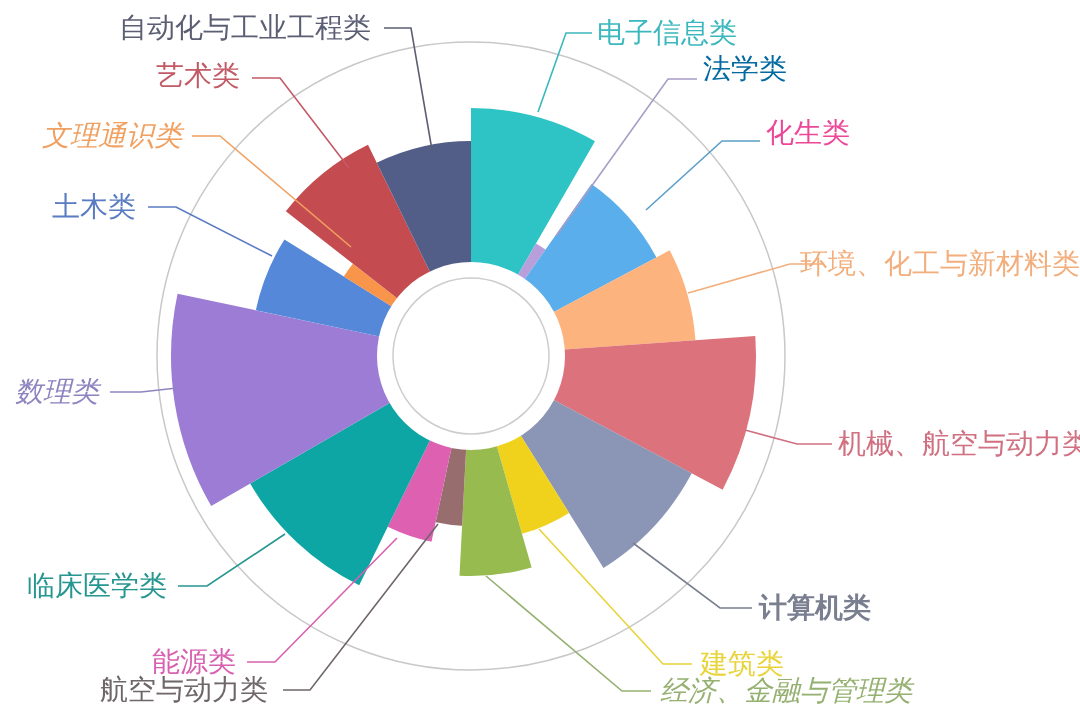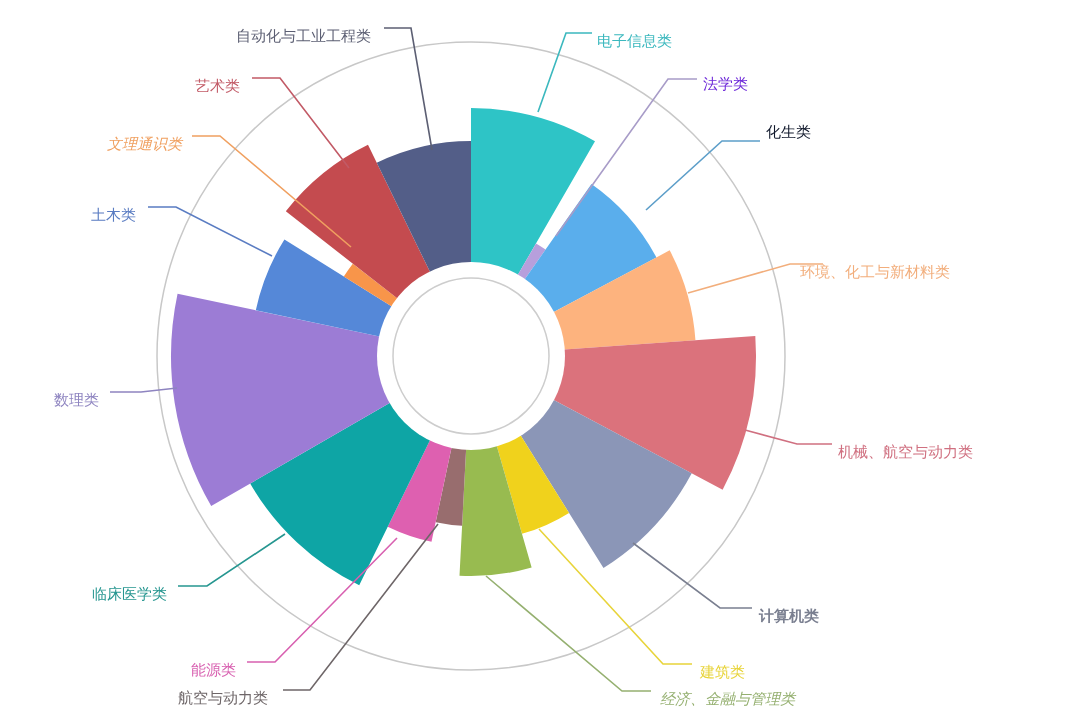--- a/index.html
+++ b/index.html
@@ -1,19 +1,19 @@
 <!DOCTYPE html>
 <html><head>
 <meta charset="utf-8">
 <style>
   html, body { margin: 0; padding: 0; background: #ffffff; }
   body { width: 1080px; height: 708px; position: relative; overflow: hidden;
          font-family: "DejaVu Sans", sans-serif; }
   #chart { position: absolute; left: 0; top: 0; width: 1080px; height: 708px; }
-  .lbl { position: absolute; font-size: 15px; white-space: nowrap; line-height: 24px; margin-top: 8px; }
+  .lbl { position: absolute; font-size: 28px; white-space: nowrap; line-height: 24px; }
 </style>
 </head>
 <body>
 
 <svg id="chart" xmlns="http://www.w3.org/2000/svg" width="1080" height="708" viewBox="0 0 1080 708">
   <circle id="outer-guide" fill="none" stroke="#C8C8C8" stroke-width="1.5" cx="471" cy="356" r="314"></circle>
   <g id="sectors">
       <path d="M471,266 L471,108 A248,248 0 0 1 595,141.22569986145922 L516,278.0577136594005 A90,90 0 0 0 471,266 Z" fill="#2EC4C6"></path>
       <path d="M516,278.0577136594005 L536,243.416697508023 A130,130 0 0 1 545.564936725636,249.51023424243107 L522.6218792715941,282.2763160139907 A90,90 0 0 0 516,278.0577136594005 Z" fill="#B79FDC"></path>
       <path d="M522.6218792715941,282.2763160139907 L591.4510516337197,183.97807069931173 A210,210 0 0 1 656.4189945003747,257.4109718149629 L550.4652833573034,313.7475593492698 A90,90 0 0 0 522.6218792715941,282.2763160139907 Z" fill="#5AAEEC"></path>
@@ -47,28 +47,28 @@
       <polyline points="272,256 176,207 148,207" fill="none" stroke="#5A7CC2" stroke-width="1.6"></polyline>
       <polyline points="351,247 220,136 192,136" fill="none" stroke="#F0A060" stroke-width="1.6"></polyline>
       <polyline points="349,168 280,78 252,78" fill="none" stroke="#C25A66" stroke-width="1.6"></polyline>
       <polyline points="432,150 411,28 384,28" fill="none" stroke="#5C5F73" stroke-width="1.6"></polyline>
     </g>
   <circle id="inner-white" fill="#ffffff" cx="471" cy="356" r="94"></circle>
   <circle id="inner-ring" fill="none" stroke="#CDCDCD" stroke-width="1.5" cx="471" cy="356" r="78"></circle>
 </svg>
 <div id="labels">
     <div class="lbl" style="color: rgb(59, 184, 190); top: 21px; left: 597px; text-align: right;">电子信息类</div>
-    <div class="lbl" style="color: #6d28d9; top: 66px; left: 703px; font-family: Liberation Mono, monospace;">法学类</div>
-    <div class="lbl" style="color: #0f172a; top: 112px; left: 766px;">化生类</div>
+    <div class="lbl" style="color: #0369a1; top: 57px; left: 703px;">法学类</div>
+    <div class="lbl" style="color: #ec4899; top: 121px; left: 766px;">化生类</div>
     <div class="lbl" style="color: rgb(242, 174, 124); top: 252px; left: 800px;">环境、化工与新材料类</div>
     <div class="lbl" style="color: rgb(208, 112, 128); top: 432px; left: 838px;">机械、航空与动力类</div>
     <div class="lbl" style="color: rgb(122, 127, 144); top: 596px; left: 759px; font-weight: bold;">计算机类</div>
     <div class="lbl" style="color: rgb(232, 212, 58); top: 652px; left: 700px;">建筑类</div>
     <div class="lbl" style="color: rgb(149, 176, 112); top: 679px; left: 660px; font-style: italic;">经济、金融与管理类</div>
     <div class="lbl" style="color: rgb(110, 102, 104); top: 678px; right: 812px;">航空与动力类</div>
     <div class="lbl" style="color: rgb(216, 96, 176); top: 650px; right: 844px;">能源类</div>
     <div class="lbl" style="color: rgb(38, 150, 144); top: 574px; right: 913px;">临床医学类</div>
-    <div class="lbl" style="color: rgb(142, 132, 192); top: 380px; right: 981px;">数理类</div>
+    <div class="lbl" style="color: rgb(142, 132, 192); top: 380px; right: 981px; font-style: italic;">数理类</div>
     <div class="lbl" style="color: rgb(90, 124, 194); top: 195px; right: 944px;">土木类</div>
     <div class="lbl" style="color: rgb(240, 160, 96); top: 124px; right: 898px; font-style: italic;">文理通识类</div>
-    <div class="lbl" style="color: rgb(194, 90, 102); top: 66px; right: 840px;">艺术类</div>
+    <div class="lbl" style="color: rgb(194, 90, 102); top: 66px; right: 840px; font-family: Liberation Mono, monospace;">艺术类</div>
     <div class="lbl" style="color: rgb(92, 95, 115); top: 16px; right: 709px;">自动化与工业工程类</div>
   </div>
 
 </body></html>

